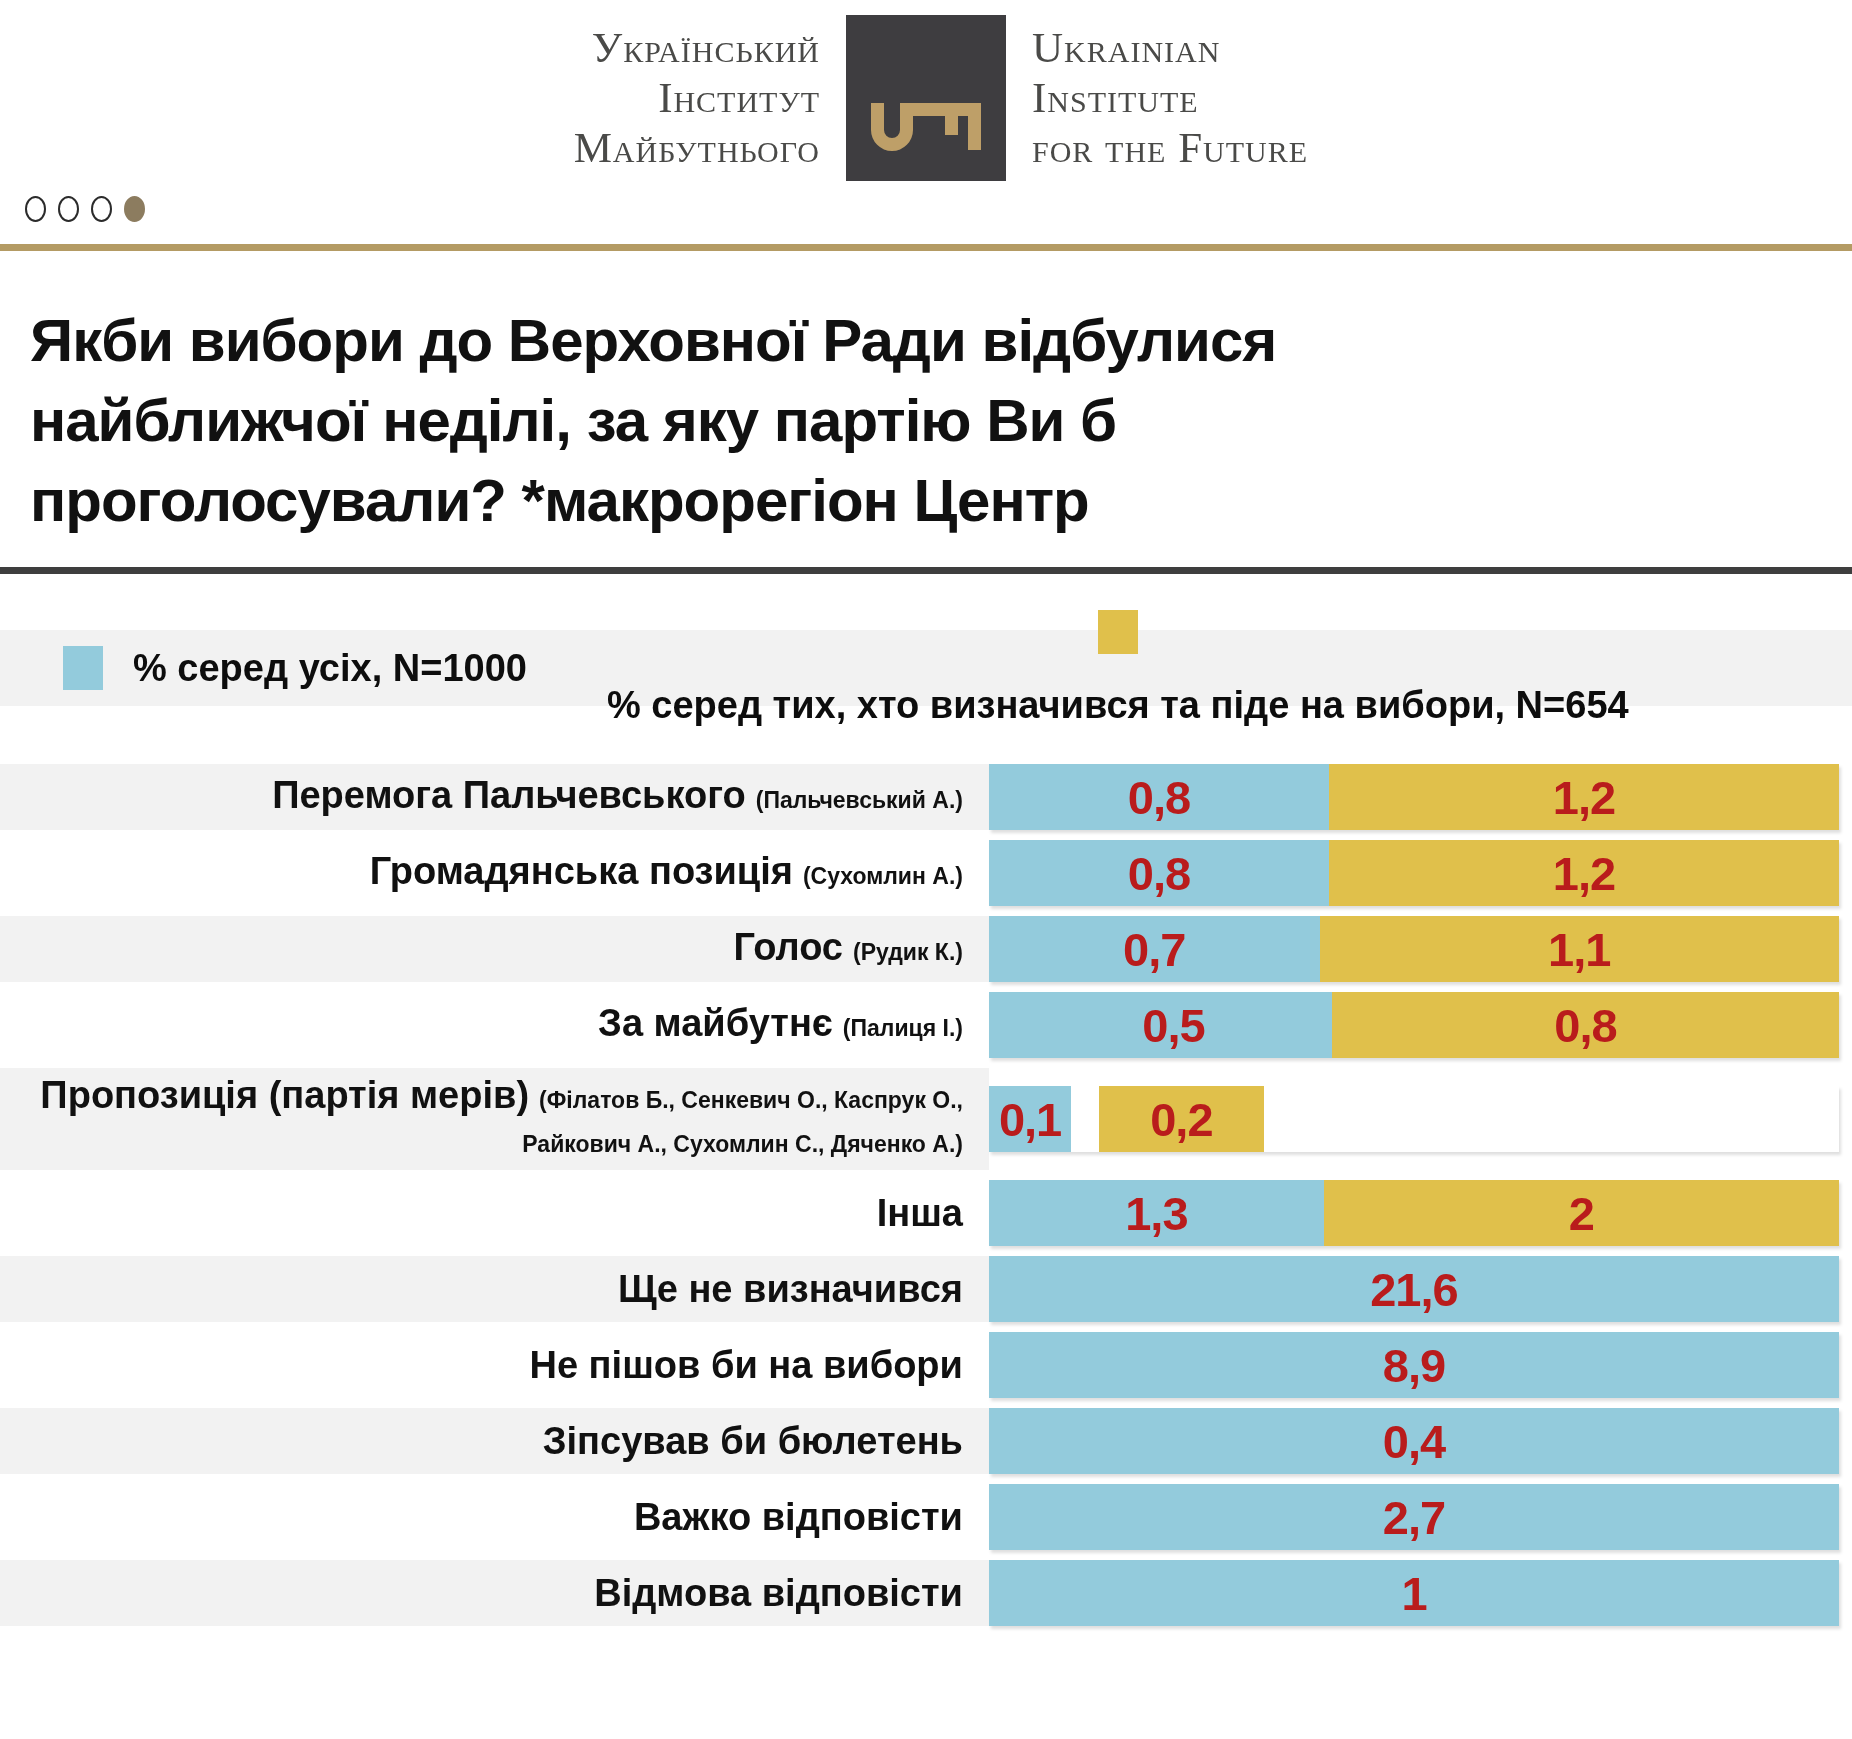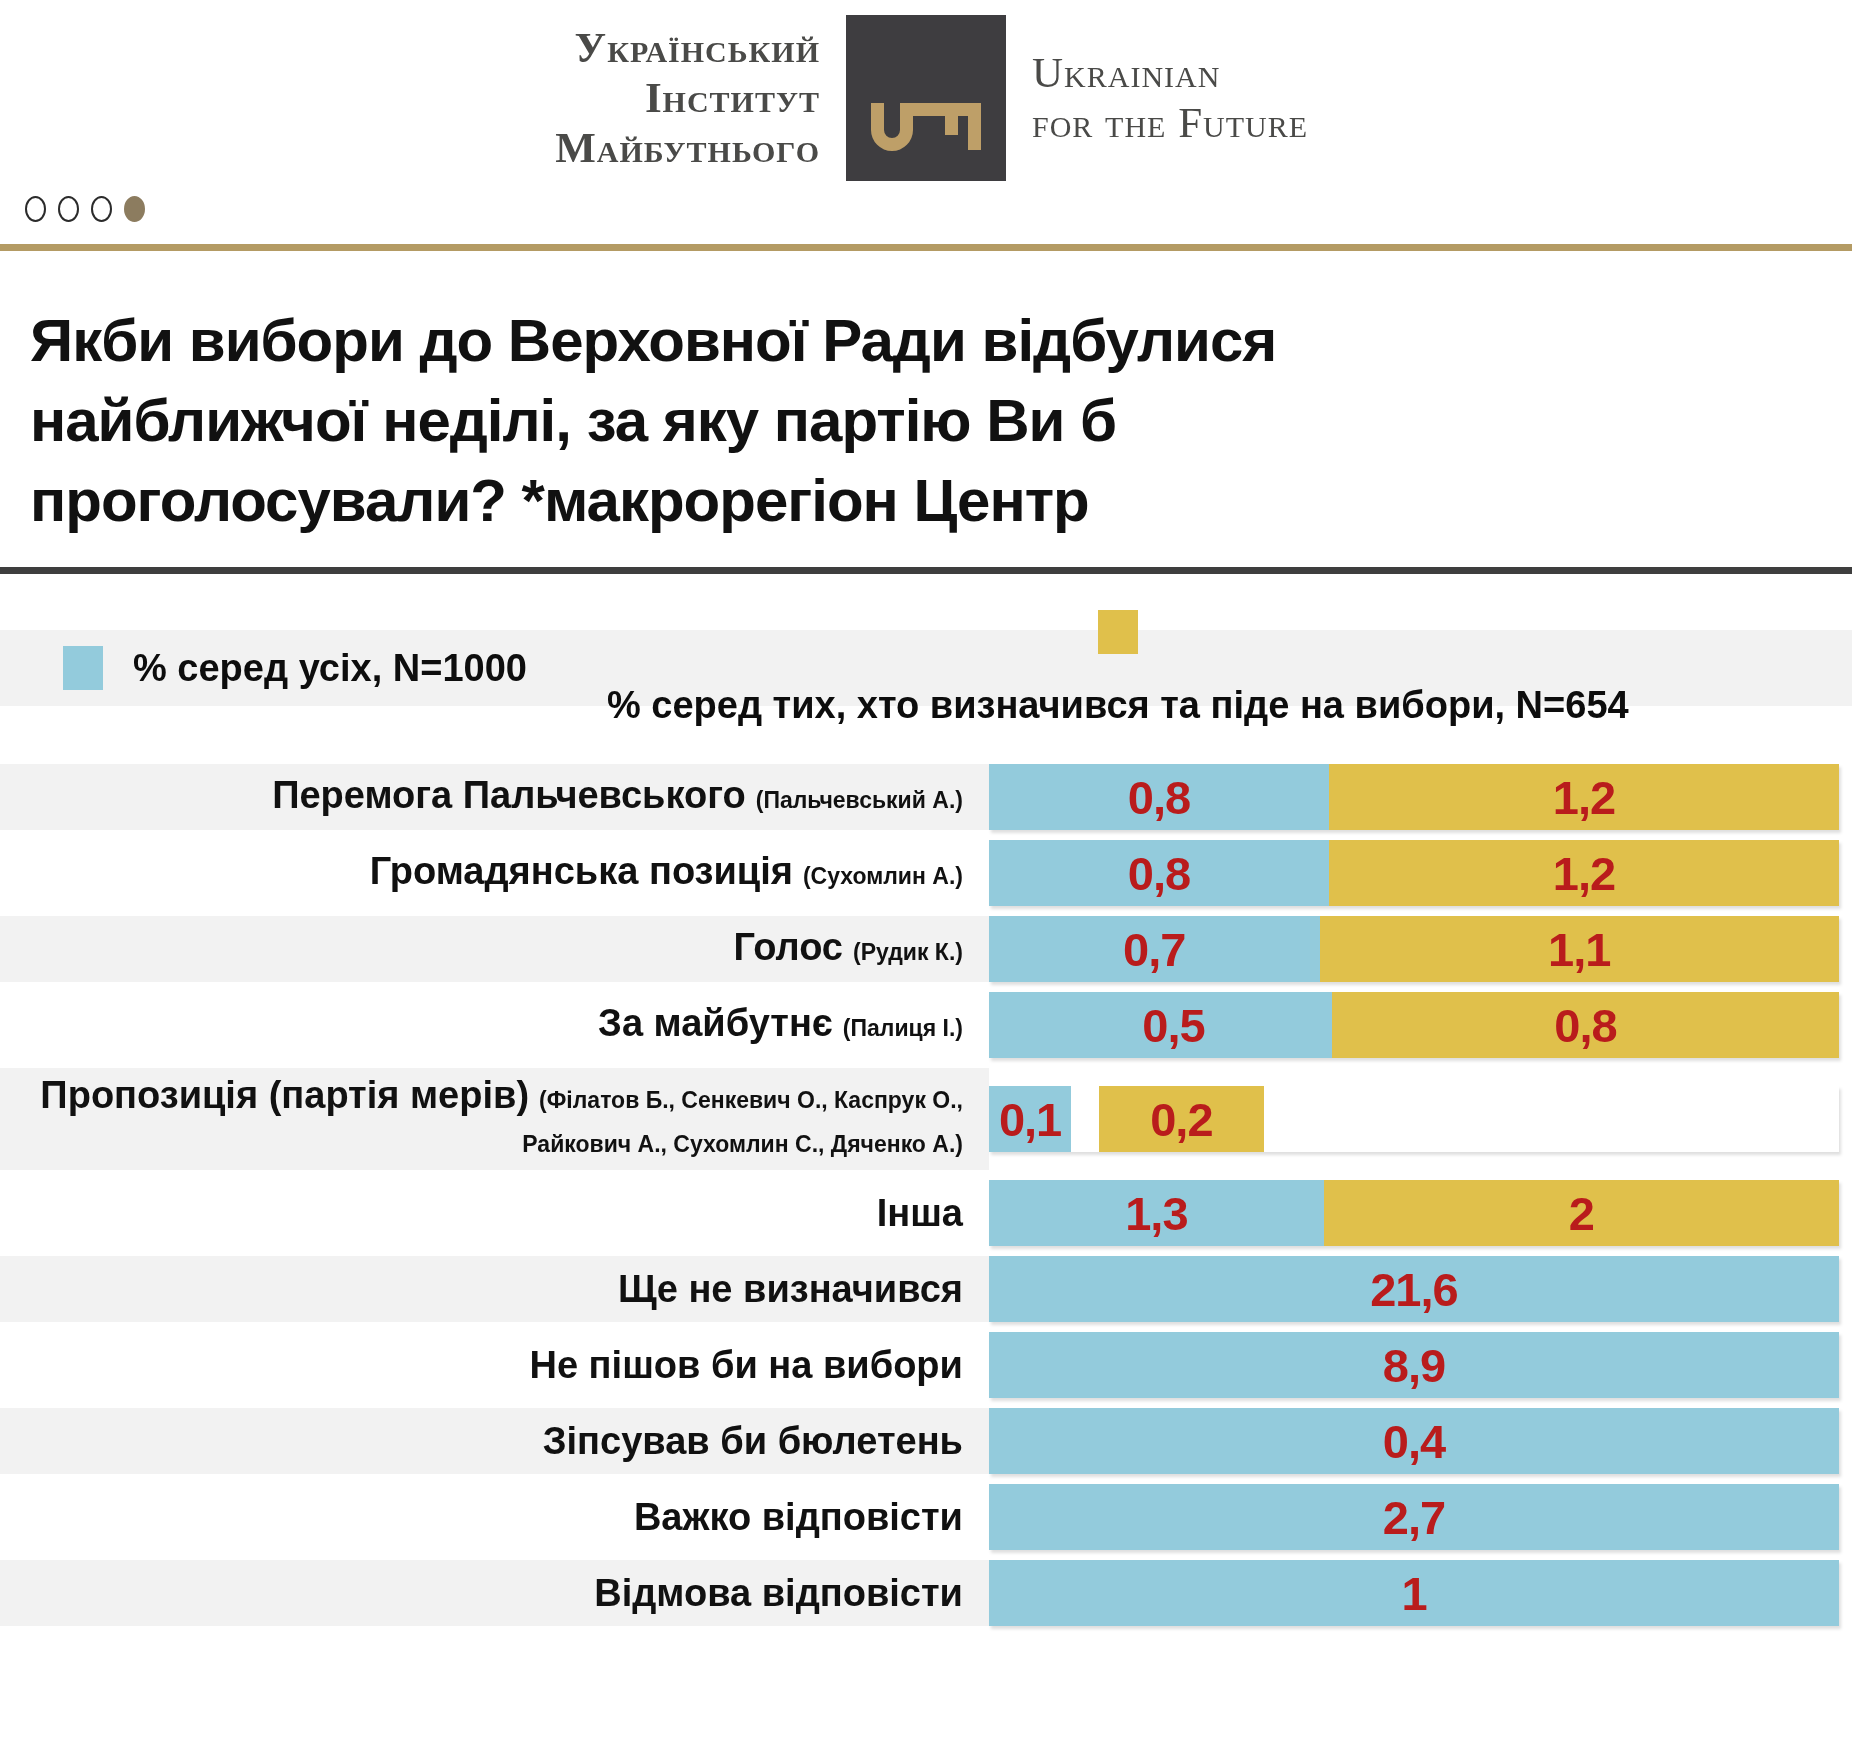--- a/index.html
+++ b/index.html
@@ -30,21 +30,21 @@
     height:168px;
   }
   .logo-text{
     font-family:"Liberation Serif","DejaVu Serif",serif;
     font-variant:small-caps;
     font-size:43px;line-height:50px;
     color:var(--c-logotext);
     letter-spacing:1px;
     width:430px;
   }
-  .logo-text.ua{text-align:right;font-weight:bold;}
+  .logo-text.ua{text-align:right;}
   .logo-text.en{text-align:left;}
   .logo-mark{
     width:160px;height:166px;flex:0 0 auto;
     background:var(--c-box);
     display:flex;align-items:center;justify-content:center;
   }
   
   .dots{
     position:absolute;left:25px;top:196px;
     display:flex;gap:12px;align-items:center;
@@ -134,20 +134,21 @@
         <g fill="#BE9F68">
           <path d="M25,88 v27 a21,21 0 0 0 42,0 v-14 h-13 v14 a8,8 0 0 1 -16,0 v-27 z"></path>
           <rect x="54" y="88" width="81" height="13"></rect>
           <rect x="122" y="88" width="13" height="47"></rect>
           <rect x="99" y="88" width="13" height="32"></rect>
         </g>
       </svg>
     </div>
     <div class="logo-text en">
       <span style="display:block">Ukrainian</span>
+      <span style="display:block">Institute</span>
       <span style="display:block">for the Future</span>
     </div>
   </div>
 
   <div class="dots">
     <span class="dot"></span>
     <span class="dot"></span>
     <span class="dot"></span>
     <span class="dot active"></span>
   </div>

